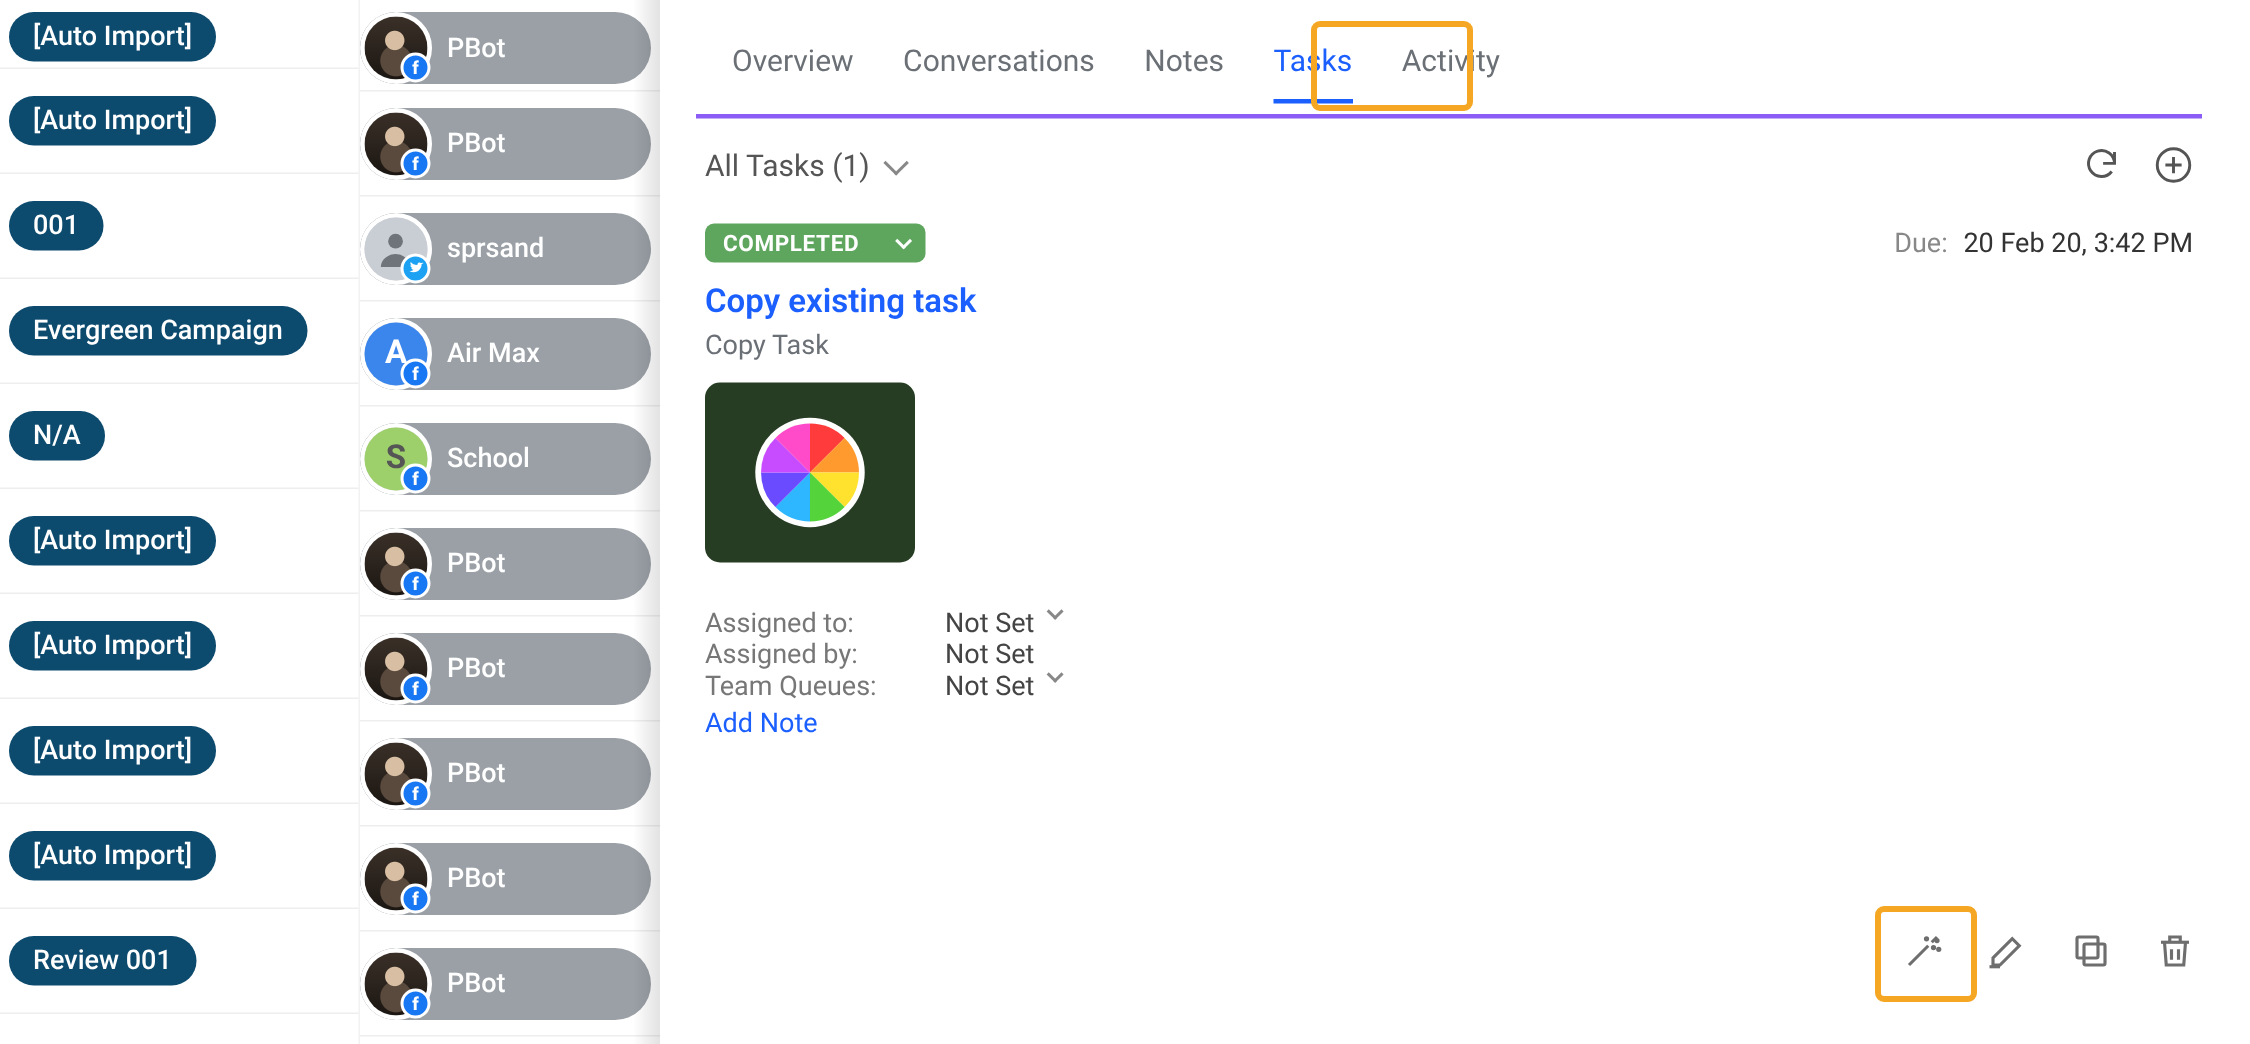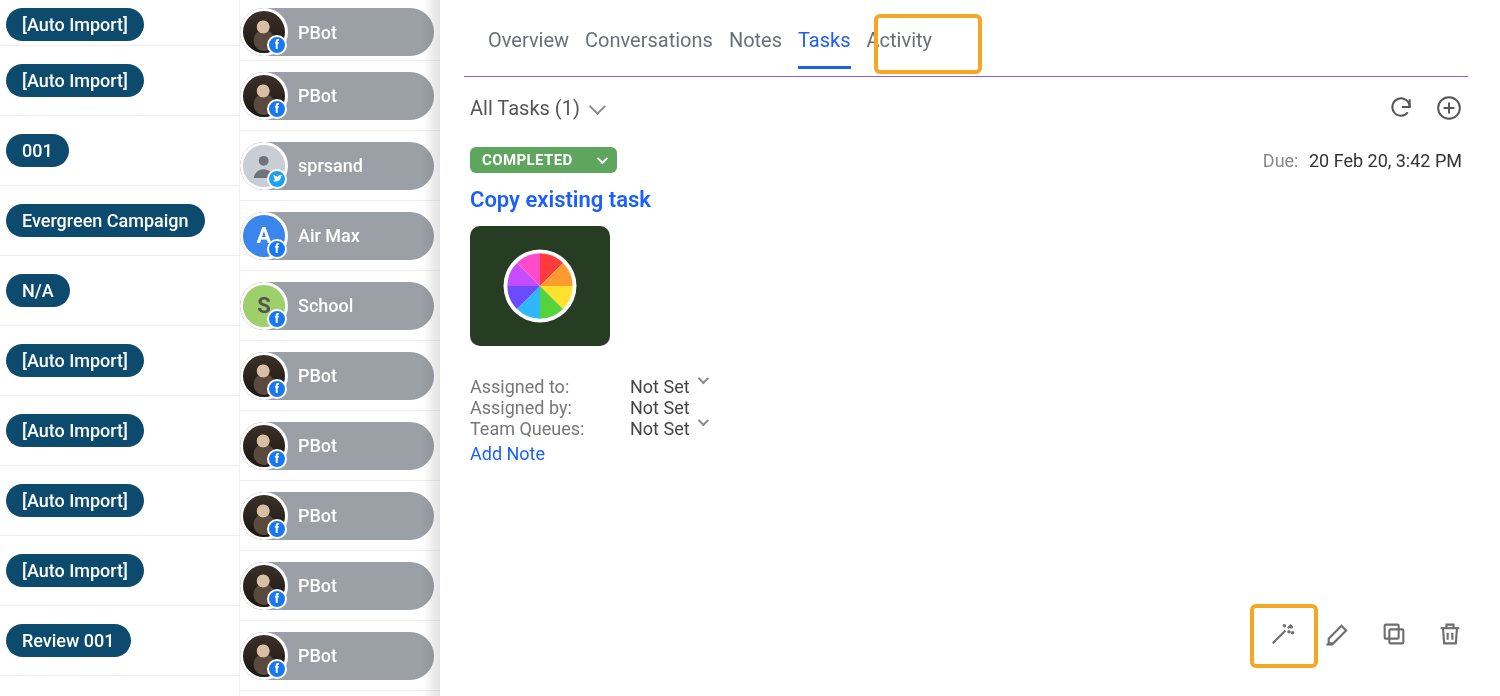--- a/index.html
+++ b/index.html
@@ -110,23 +110,23 @@
 
   
   .col-right {
     flex: 1;
     padding: 0 32px 0 24px;
     position: relative;
     background: #fff;
   }
   .tabs {
     display: flex;
-    gap: 16px;
+    gap: 33px;
     padding: 28px 24px 8px 24px;
-    border-bottom: 1px solid #8b5cf6;
+    border-bottom: 3px solid #8b5cf6;
     font-size: 20px;
     color: #6b7076;
   }
   .tab {
     padding-bottom: 16px;
     cursor: pointer;
     position: relative;
   }
   .tab.active {
     color: #1b5fff;
@@ -400,20 +400,21 @@
           <span>COMPLETED</span>
           <span class="chev sm"></span>
         </div>
         <div>
           <span class="due-label">Due:</span>
           <span class="due-val">20 Feb 20, 3:42 PM</span>
         </div>
       </div>
 
       <div class="task-title">Copy existing task</div>
+      <div class="task-sub">Copy Task</div>
 
       <div class="thumb">
         <svg viewBox="0 0 100 100">
           <circle cx="50" cy="50" r="38" fill="#fff"></circle>
           <g transform="translate(50 50)">
             <path d="M0 0 L0 -34 A34 34 0 0 1 24 -24 Z" fill="#ff3b3b"></path>
             <path d="M0 0 L24 -24 A34 34 0 0 1 34 0 Z" fill="#ff9a2e"></path>
             <path d="M0 0 L34 0 A34 34 0 0 1 24 24 Z" fill="#ffe22e"></path>
             <path d="M0 0 L24 24 A34 34 0 0 1 0 34 Z" fill="#54d33b"></path>
             <path d="M0 0 L0 34 A34 34 0 0 1 -24 24 Z" fill="#2eb7ff"></path>

